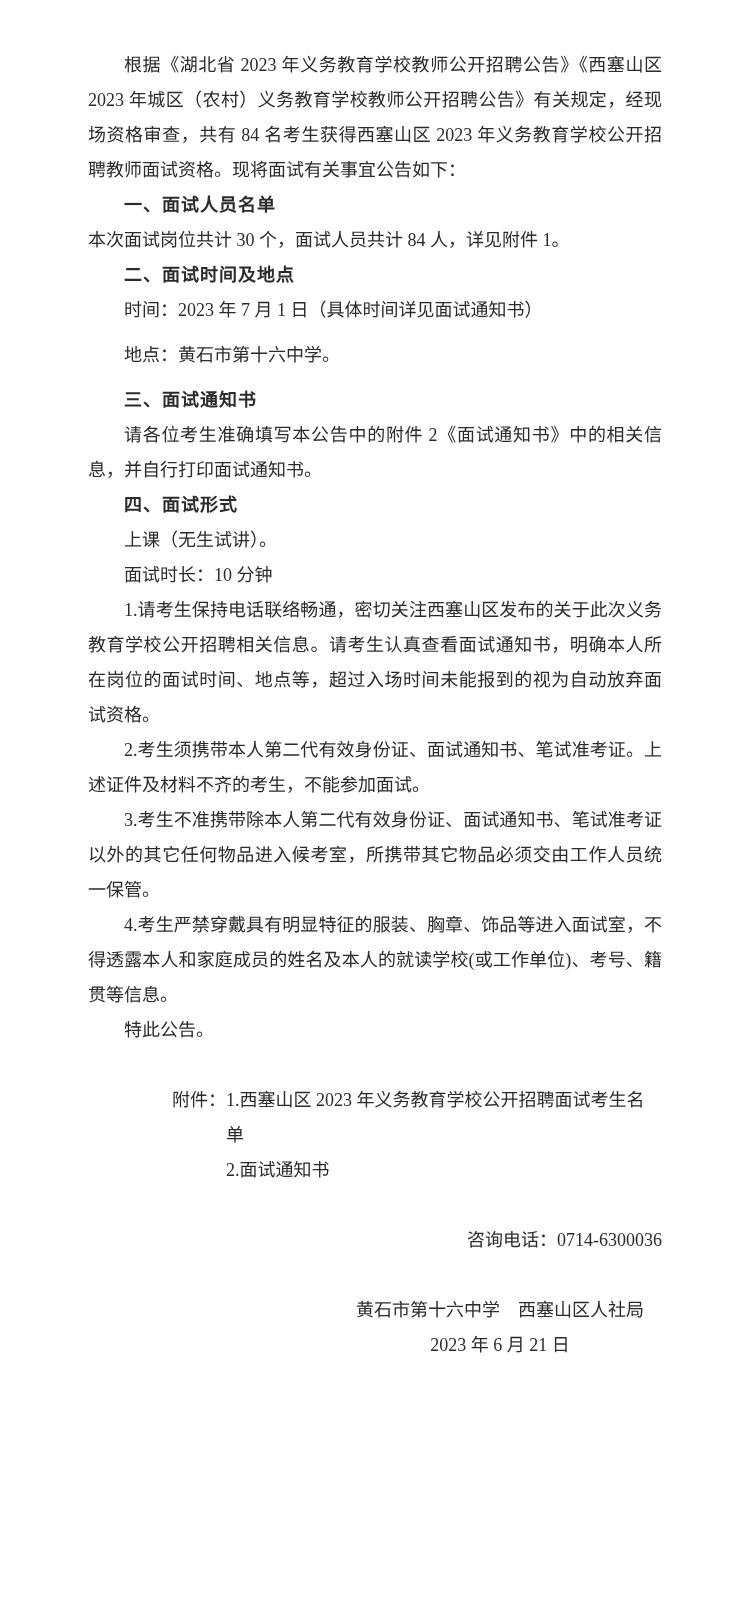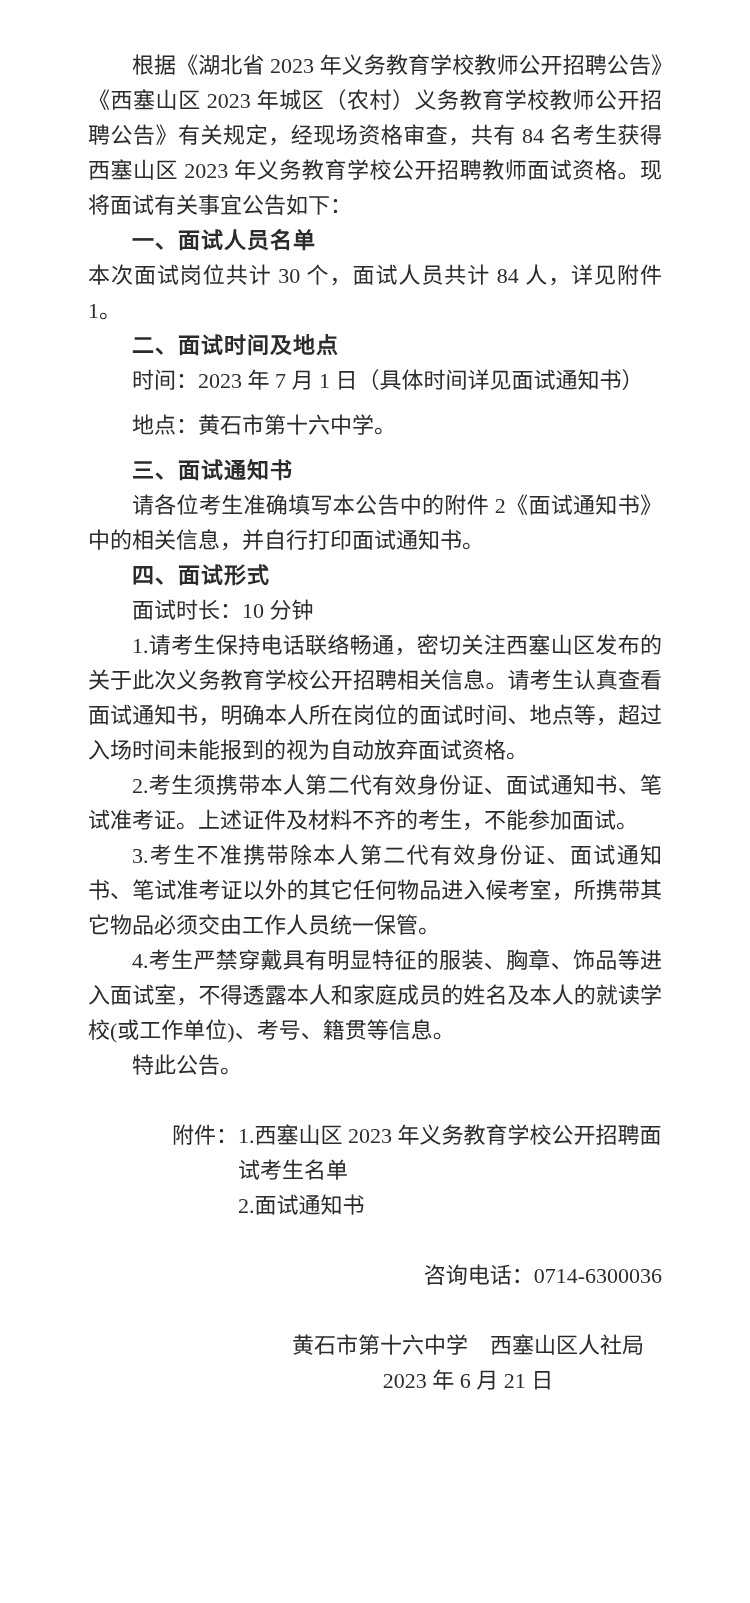--- a/index.html
+++ b/index.html
@@ -9,21 +9,21 @@
   }
   .page {
     position: relative;
     width: 750px;
     height: 1603px;
     box-sizing: border-box;
     background: #ffffff;
     color: #2b2b2b;
     padding: 48px 88px 0 88px;
     font-family: "Liberation Serif", "DejaVu Serif", serif;
-    font-size: 22px;
+    font-size: 18px;
     line-height: 35px;
     text-align: justify;
     overflow: hidden;
   }
   .doc-body p {
     margin: 0;
   }
   .para {
     text-indent: 2em;
   }
@@ -89,20 +89,21 @@
 
   <p class="para">根据《湖北省 2023 年义务教育学校教师公开招聘公告》《西塞山区 2023 年城区（农村）义务教育学校教师公开招聘公告》有关规定，经现场资格审查，共有 84 名考生获得西塞山区 2023 年义务教育学校公开招聘教师面试资格。现将面试有关事宜公告如下：</p>
       <p class="heading">一、面试人员名单</p>
       <p class="para no-indent">本次面试岗位共计 30 个，面试人员共计 84 人，详见附件 1。</p>
       <p class="heading">二、面试时间及地点</p>
       <p class="para">时间：2023 年 7 月 1 日（具体时间详见面试通知书）</p>
       <p class="para gap-above gap-below">地点：黄石市第十六中学。</p>
       <p class="heading">三、面试通知书</p>
       <p class="para">请各位考生准确填写本公告中的附件 2《面试通知书》中的相关信息，并自行打印面试通知书。</p>
       <p class="heading">四、面试形式</p>
+      <p class="para">上课（无生试讲）。</p>
       <p class="para">面试时长：10 分钟</p>
       <p class="para">1.请考生保持电话联络畅通，密切关注西塞山区发布的关于此次义务教育学校公开招聘相关信息。请考生认真查看面试通知书，明确本人所在岗位的面试时间、地点等，超过入场时间未能报到的视为自动放弃面试资格。</p>
       <p class="para">2.考生须携带本人第二代有效身份证、面试通知书、笔试准考证。上述证件及材料不齐的考生，不能参加面试。</p>
       <p class="para">3.考生不准携带除本人第二代有效身份证、面试通知书、笔试准考证以外的其它任何物品进入候考室，所携带其它物品必须交由工作人员统一保管。</p>
       <p class="para">4.考生严禁穿戴具有明显特征的服装、胸章、饰品等进入面试室，不得透露本人和家庭成员的姓名及本人的就读学校(或工作单位)、考号、籍贯等信息。</p>
       <p class="para">特此公告。</p>
     </div>
 
   <div class="attachments">
     <span class="att-label">附件：</span>

